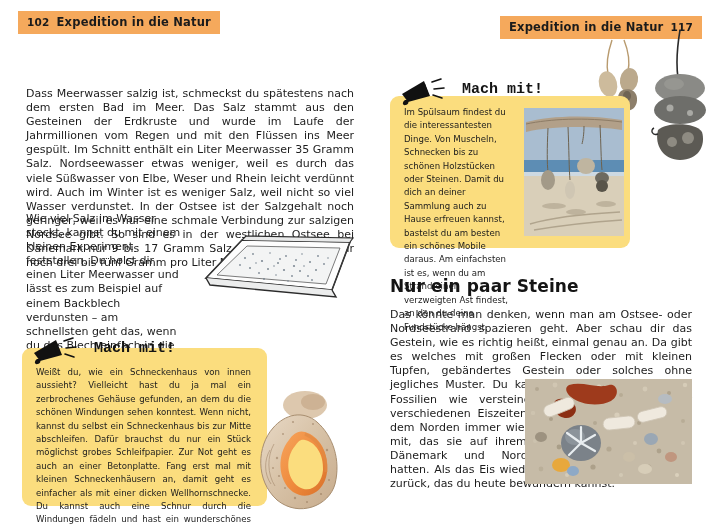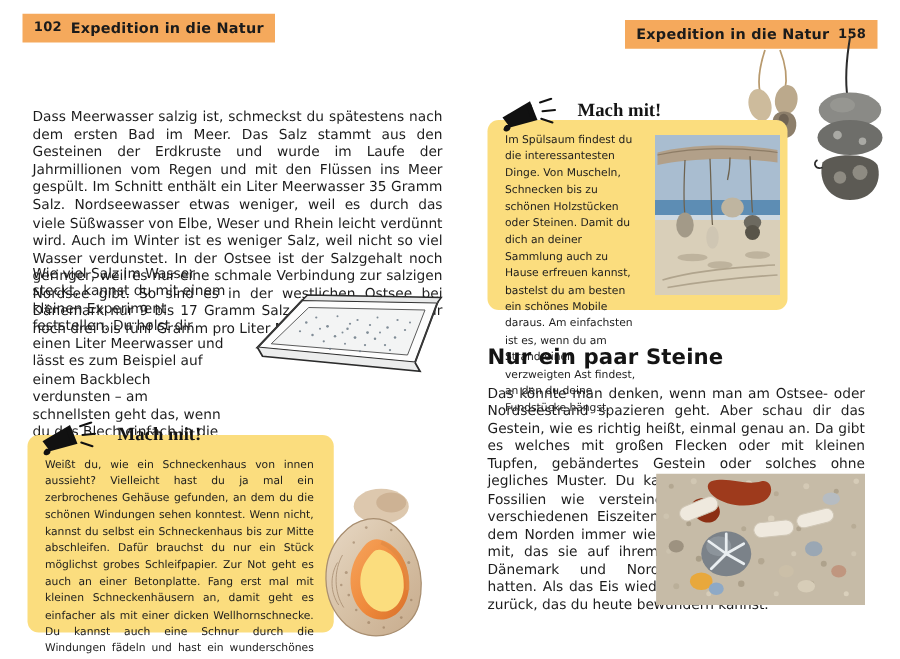--- a/index.html
+++ b/index.html
@@ -59,21 +59,21 @@
   }
 
   
   .callout {
     position: absolute;
     background: #fbdd7e;
     border-radius: 9px;
   }
   .callout-title {
     position: absolute;
-    font-family: Liberation Serif, serif;
+    font-family: Liberation Mono, monospace;
     font-weight: bold;
     font-size: 15px;
     color: #141414;
     white-space: nowrap;
   }
   .callout-body {
     position: absolute;
     font-family: "DejaVu Sans", sans-serif;
     font-size: 8.6px;
     line-height: 13.4px;
@@ -237,21 +237,21 @@
           <circle cx="84" cy="62" r="1.2"></circle>
         <circle cx="70" cy="36" r="1"></circle>
           <circle cx="50" cy="34" r="1.1"></circle>
           <circle cx="40" cy="46" r="1"></circle>
       </g>
     </svg>
   </div>
 
   <div class="runhead right">
     <span>Expedition in die Natur</span>
-    <span class="folio">158</span>
+    <span class="folio">117</span>
   </div>
 
   <div class="pic" style="left:590px; top:38px; width:60px; height:80px;">
     <svg width="60" height="80" viewBox="0 0 60 80" xmlns="http://www.w3.org/2000/svg">
       <g stroke="#b89a6e" stroke-width="1.4" fill="none">
         <path d="M22,2 C18,14 16,26 18,36"></path>
         <path d="M34,2 C38,12 40,24 38,34"></path>
       </g>
       <ellipse cx="18" cy="46" rx="9" ry="13" fill="#cdbb9c" transform="rotate(-14 18 46)"></ellipse>
       <ellipse cx="39" cy="42" rx="9" ry="12" fill="#bba98c" transform="rotate(10 39 42)"></ellipse>

